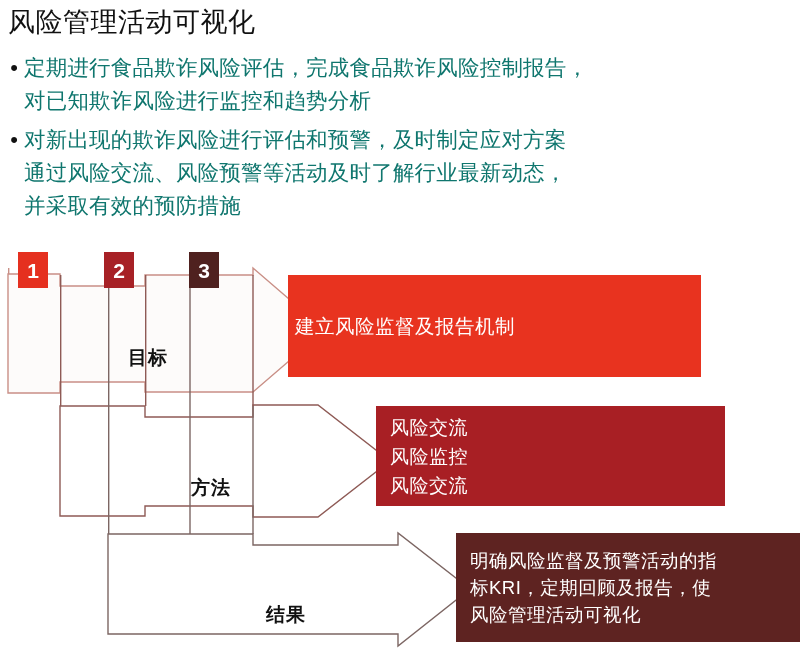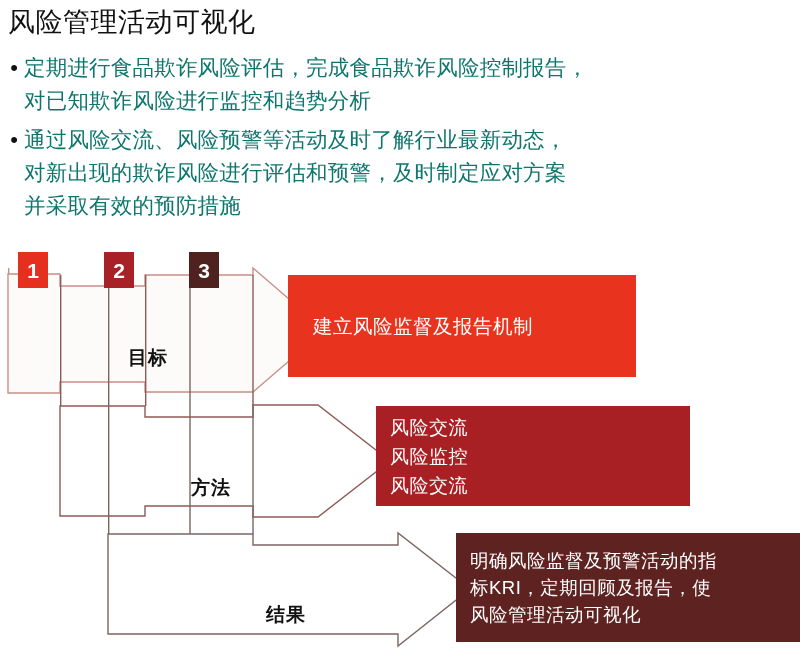--- a/index.html
+++ b/index.html
@@ -100,22 +100,22 @@
     align-items: center;
     color: #ffffff;
   }
   .result-box .rb-text {
     font-size: 19px;
     line-height: 29px;
     letter-spacing: 0.5px;
   }
   .result-box .rb-text span { display: block; }
 
-  #result-box-1 { left: 288px; top: 27px;  width: 348px; height: 102px; padding-left: 25px; }
-  #result-box-2 { left: 376px; top: 158px; width: 314px; height: 100px; padding-left: 14px; }
+  #result-box-1 { left: 288px; top: 27px;  width: 413px; height: 102px; padding-left: 7px; }
+  #result-box-2 { left: 376px; top: 158px; width: 349px; height: 100px; padding-left: 14px; }
   #result-box-3 { left: 456px; top: 285px; width: 396px; height: 109px; padding-left: 14px; }
   #result-box-1 .rb-text { font-size: 19.5px; }
   #result-box-3 .rb-text { font-size: 18.5px; line-height: 27px; }
 </style>
 </head>
 <body>
 
 <div id="slide-title">风险管理活动可视化</div>
 
 <div id="bullet-list">
@@ -124,22 +124,22 @@
     <div class="bullet-marker">•</div>
     <div class="bullet-text">
       <span>定期进行食品欺诈风险评估，完成食品欺诈风险控制报告，</span>
       <span>对已知欺诈风险进行监控和趋势分析</span>
     </div>
   </div>
 
   <div class="bullet-row">
     <div class="bullet-marker">•</div>
     <div class="bullet-text">
+      <span>对新出现的欺诈风险进行评估和预警，及时制定应对方案</span>
       <span>通过风险交流、风险预警等活动及时了解行业最新动态，</span>
-      <span>对新出现的欺诈风险进行评估和预警，及时制定应对方案</span>
       <span>并采取有效的预防措施</span>
     </div>
   </div>
 
 </div>
 
 <div id="diagram">
 
   <svg id="diagram-svg" width="800" height="402" viewBox="0 0 800 402">
 

